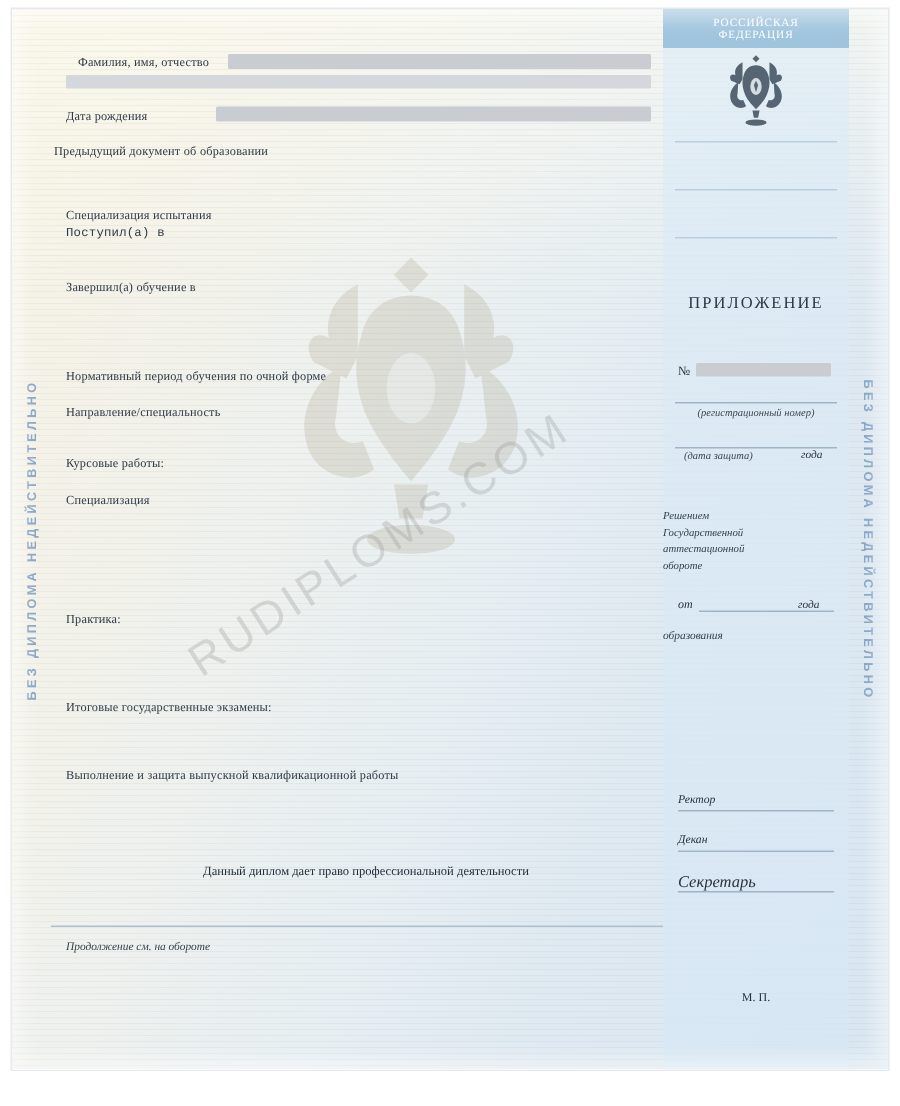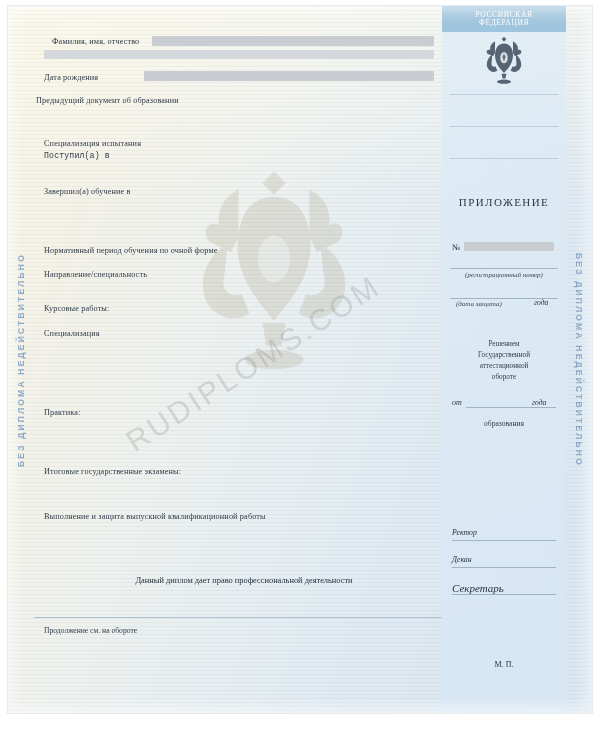--- a/index.html
+++ b/index.html
@@ -168,20 +168,21 @@
     top: 611px;
     width: 408px;
     height: 96px;
     border-top: 1px solid #aebfcd;
   }
   #cont-text {
     position: absolute;
     left: 10px;
     top: 8px;
     font-family: "Liberation Serif", serif;
+    font-style: italic;
     font-size: 7.6px;
     color: #33404c;
   }
 
   
   .stmt {
     position: absolute;
     font-family: "Liberation Serif", serif;
     font-size: 8.4px;
     color: #24303b;
@@ -227,22 +228,23 @@
   }
   .rc-line {
     position: absolute;
     height: 1px;
     background: #9fb4c6;
   }
 
   .rc-center-italic {
     position: absolute;
     width: 124px;
-    text-align: center;
+    text-align: left;
     font-size: 7.2px;
+    font-style: italic;
     color: #33404c;
     line-height: 1.5;
   }
 
   
   #diag {
     position: absolute;
     left: 120px;
     top: 430px;
     transform: rotate(-33deg);

